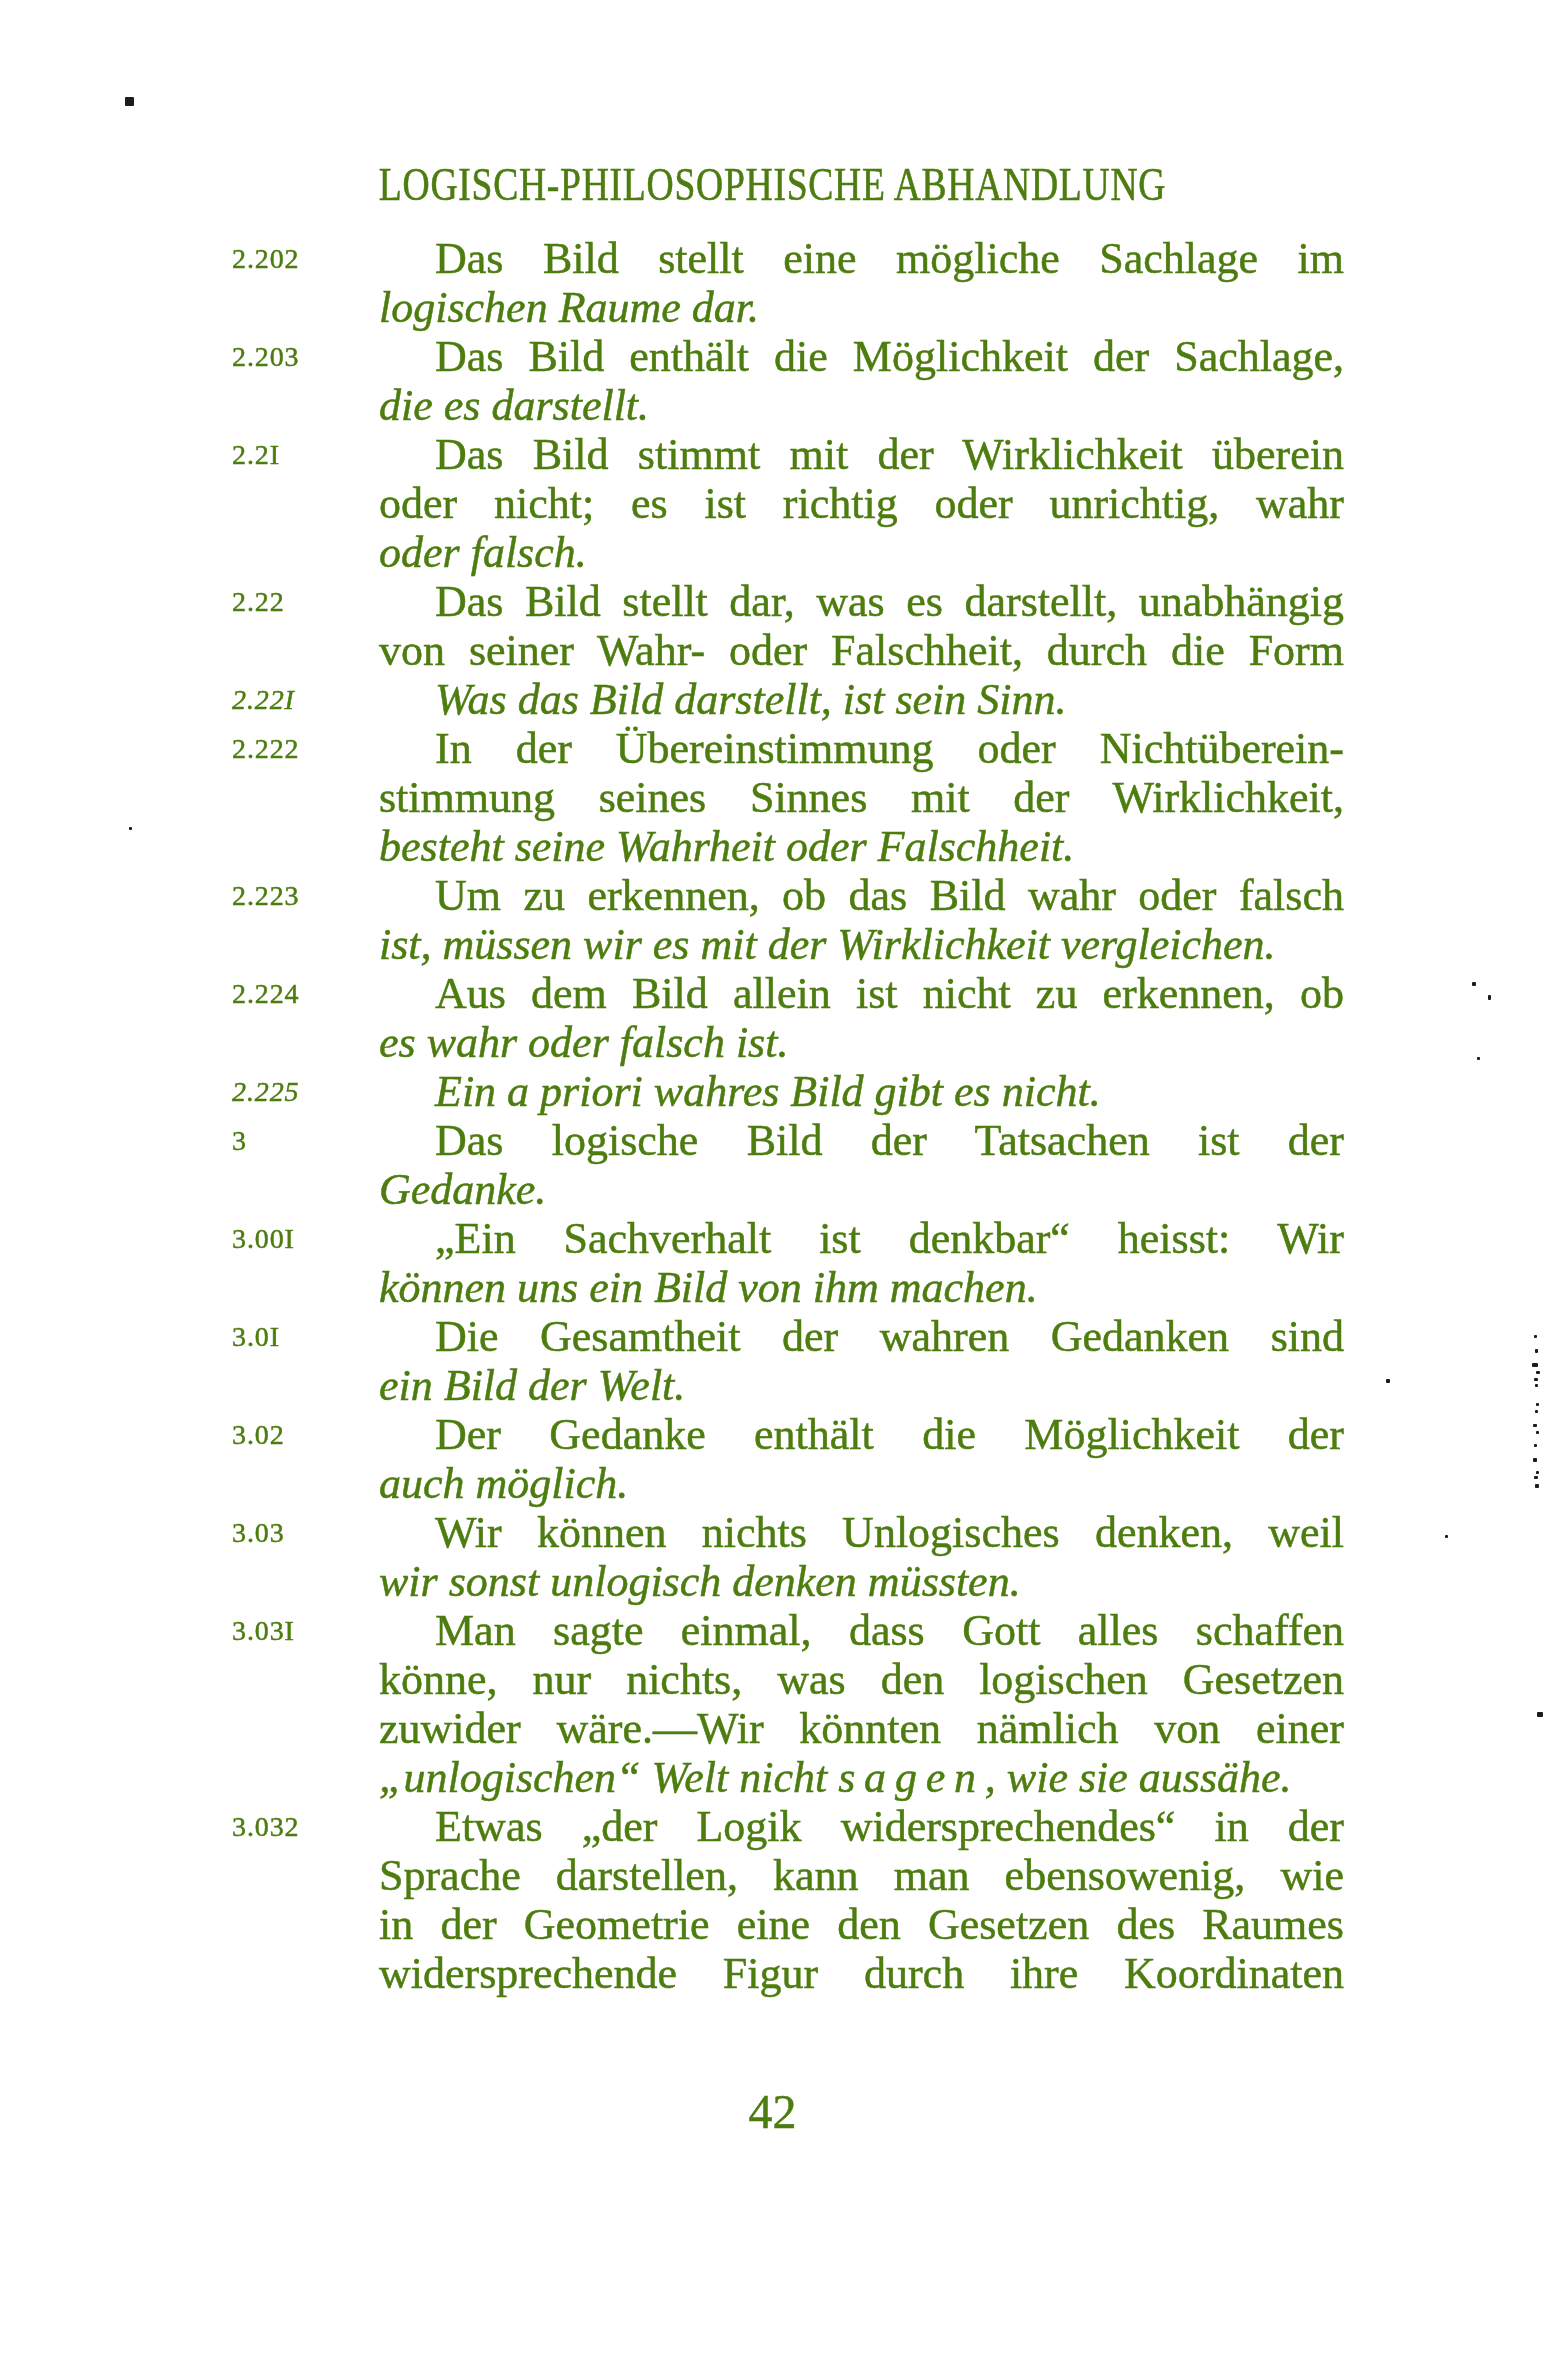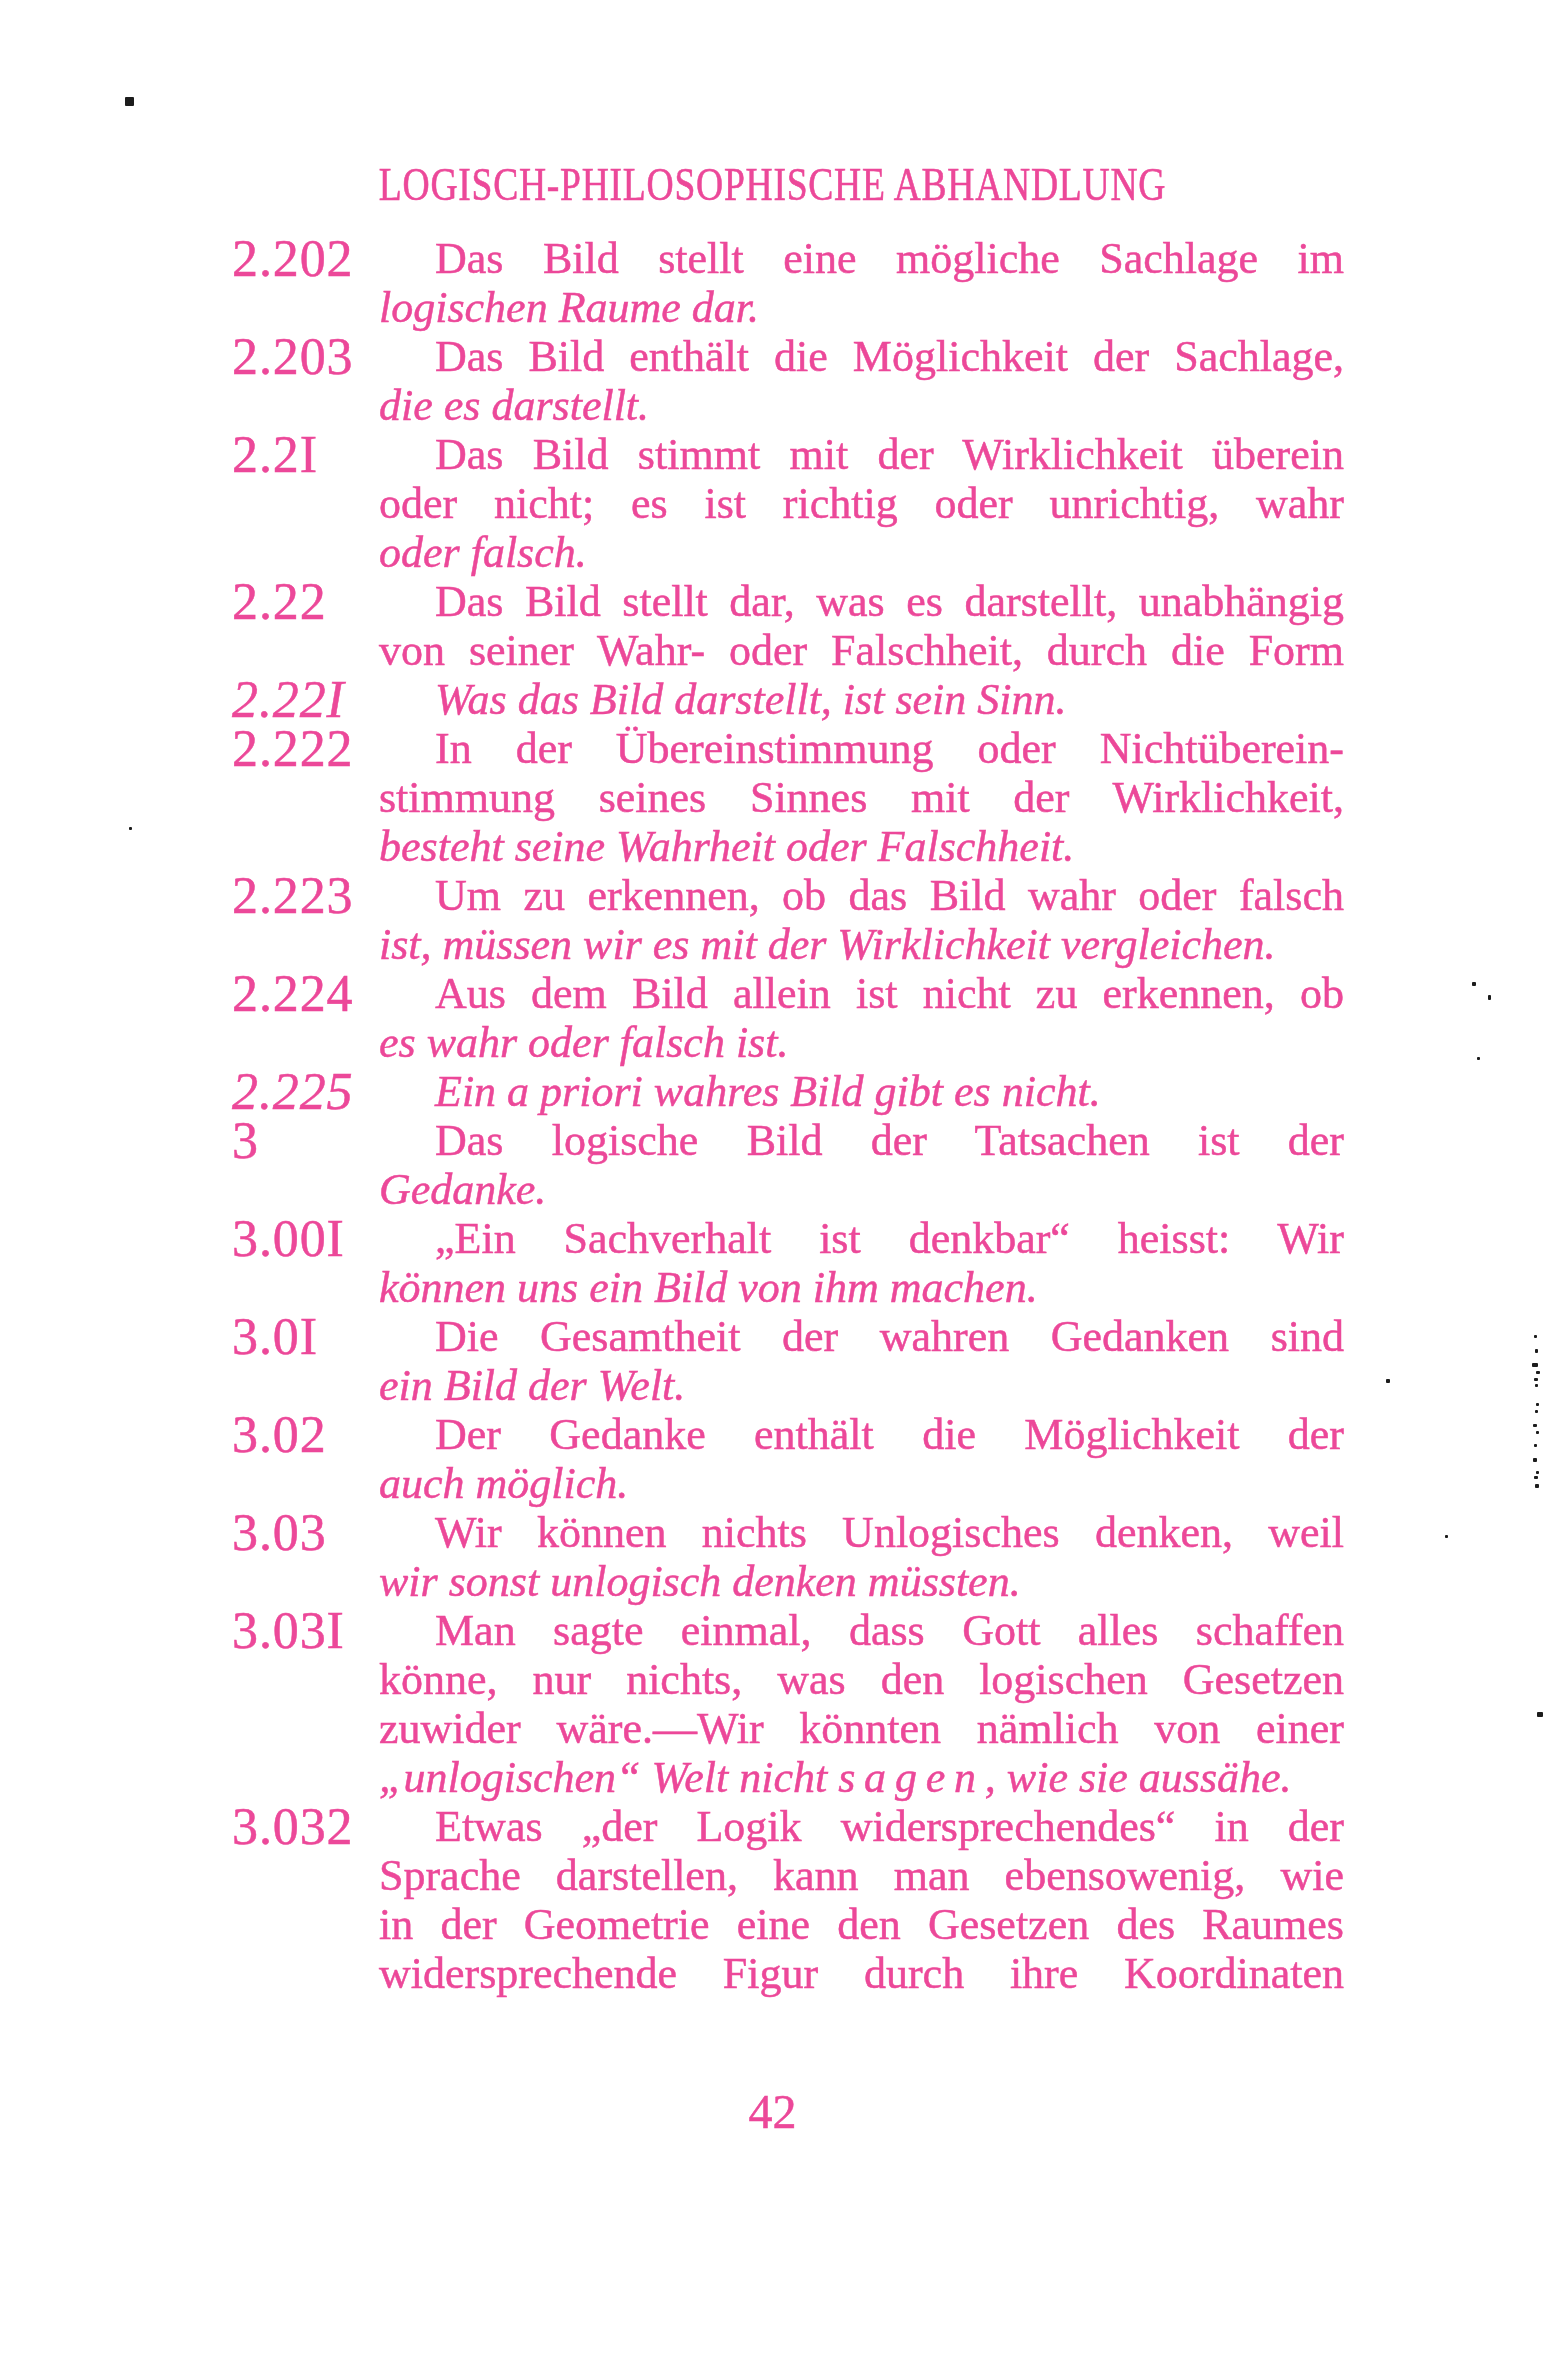--- a/index.html
+++ b/index.html
@@ -7,21 +7,21 @@
     padding: 0;
     background: #ffffff;
   }
   #page {
     position: relative;
     width: 1545px;
     height: 2378px;
     background: #ffffff;
     overflow: hidden;
     font-family: "Liberation Serif", "DejaVu Serif", serif;
-    color: #ec4899;
+    color: #4d7c0f;
   }
   .page-header {
     position: absolute;
     top: 156px;
     left: 0;
     width: 100%;
     text-align: center;
     font-size: 47px;
     line-height: 56px;
     letter-spacing: 0.9px;
@@ -49,21 +49,21 @@
     text-align: justify;
     text-align-last: justify;
   }
   .line.plain { white-space: nowrap; font-style: italic; }
   .prop-num {
     position: absolute;
     left: -147px;
     top: 0;
     height: 49px;
     line-height: 49px;
-    font-size: 52px;
+    font-size: 28px;
     text-indent: 0;
     letter-spacing: 0.9px;
     white-space: nowrap;
   }
   .emph { letter-spacing: 0.20em; }
   .page-number {
     position: absolute;
     top: 2089px;
     left: 0;
     width: 100%;

